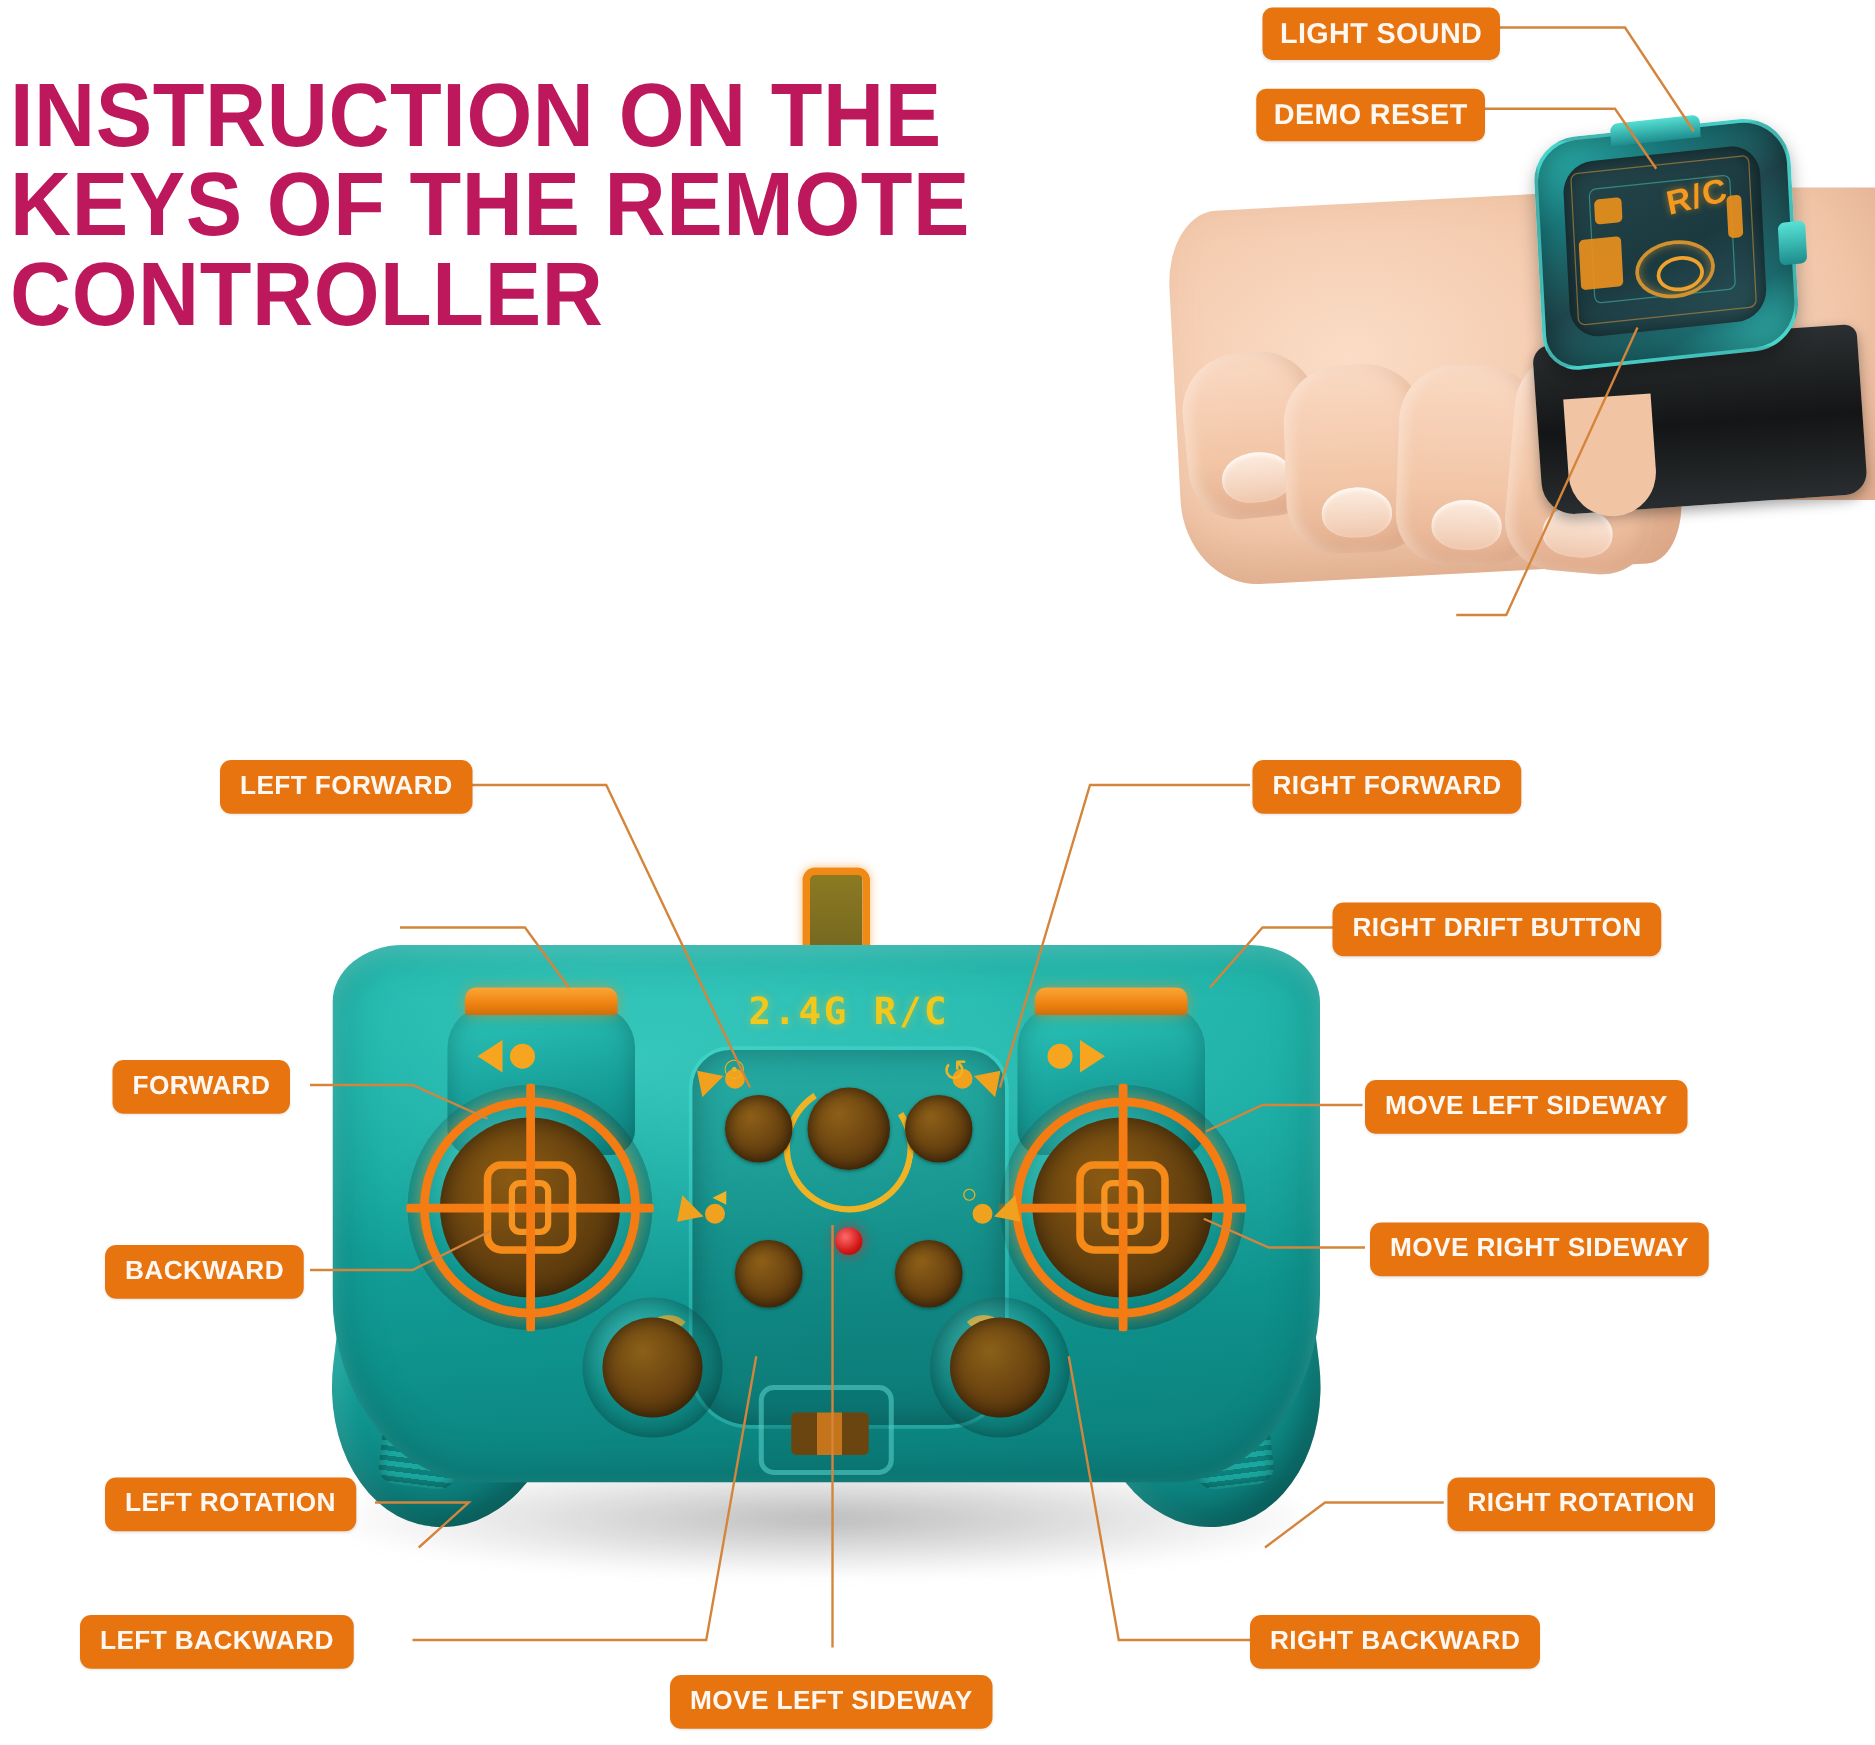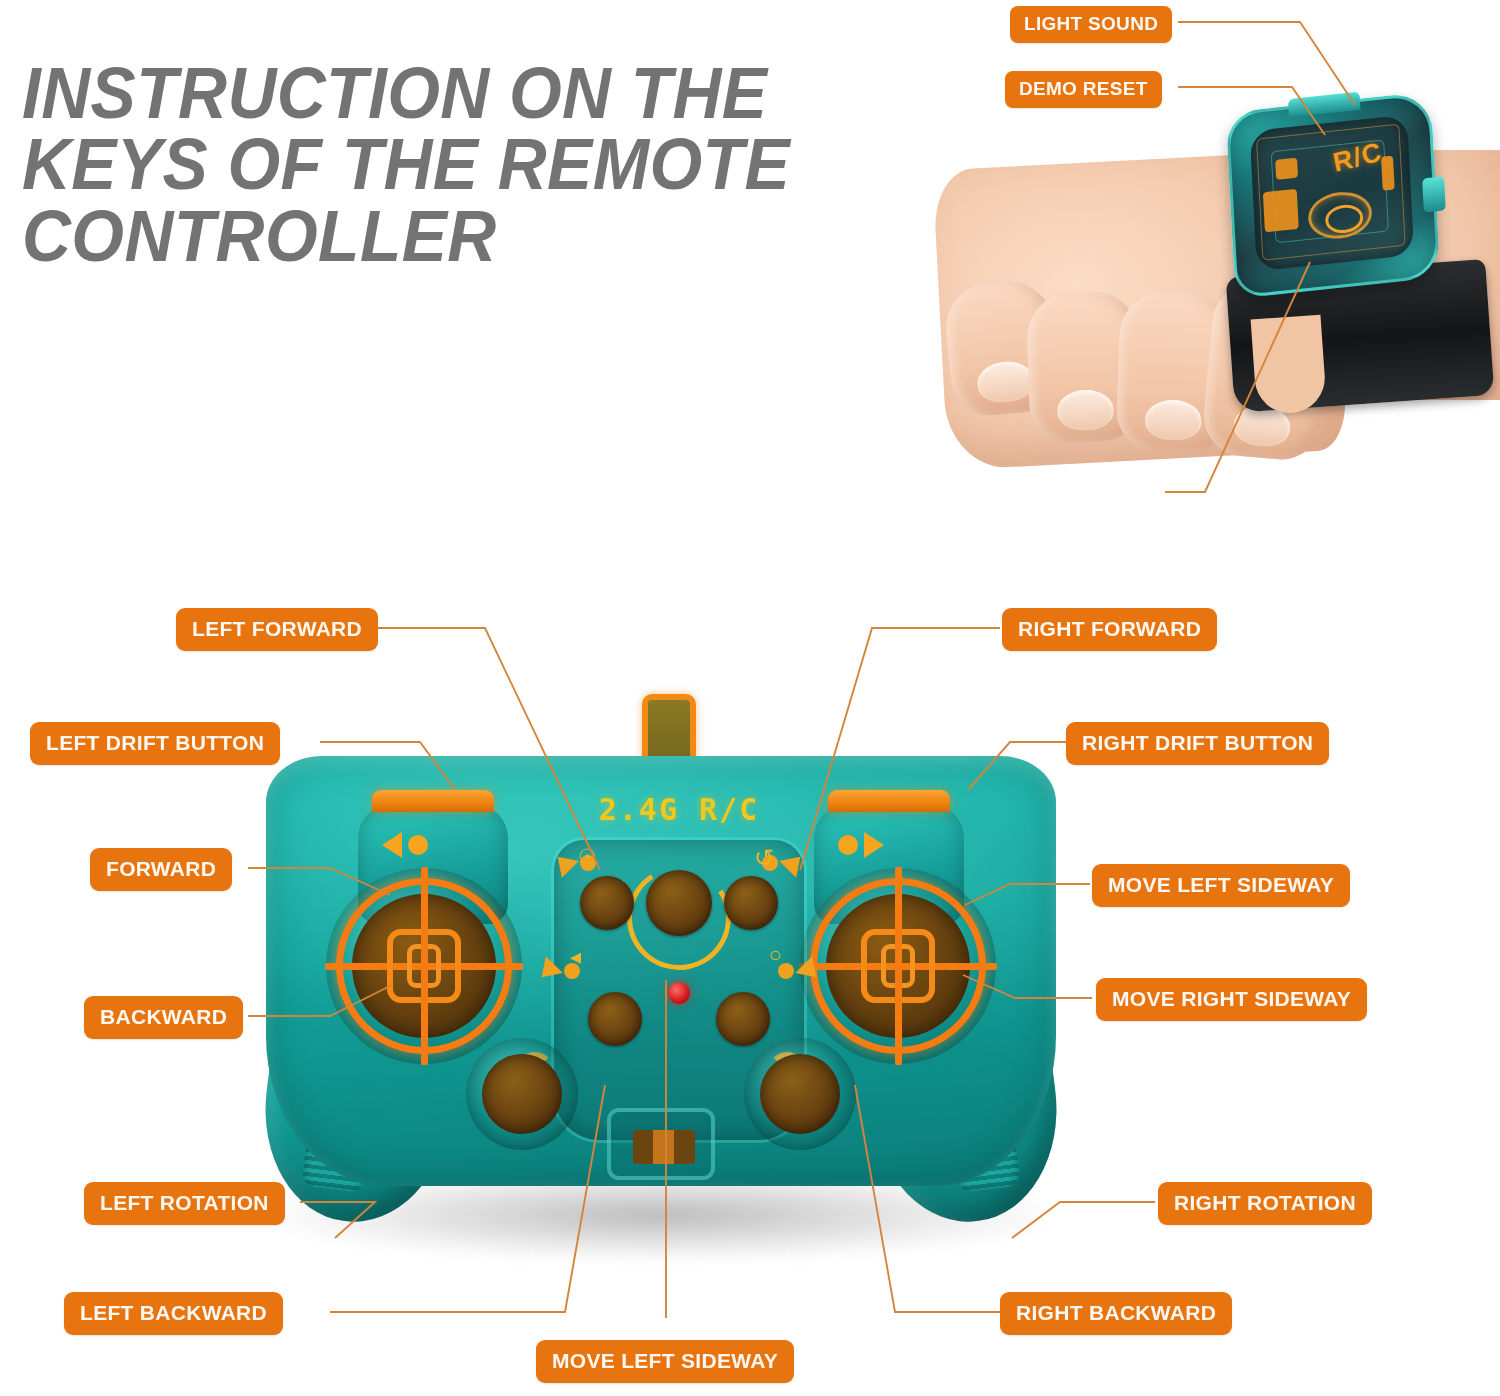--- a/index.html
+++ b/index.html
@@ -6,45 +6,44 @@
   html, body {
     width: 1500px; height: 1396px;
     background: #ffffff;
     font-family: "Liberation Sans", sans-serif;
     overflow: hidden;
   }
   #root { position: relative; width: 1500px; height: 1396px; background:#fff; }
 
   
   .page-title {
-    position: absolute; left: 22px; top: 58px; width: 880px;
-    color: #737373;
+    position: absolute; left: 8px; top: 58px; width: 880px;
+    color: #be185d;
     font-size: 72px; font-weight: 800; line-height: 0.99;
     letter-spacing: 0.5px; text-transform: uppercase;
     font-stretch: condensed;
-    font-style: italic;
   }
   .page-title .ln { display:block; white-space:nowrap; transform: scaleX(0.94); transform-origin: left center;}
 
   
   .pill {
     position: absolute;
     background: #E8740F;
     color: #FFF8F2;
     border-radius: 9px;
     font-size: 21px;
     font-weight: 800;
     letter-spacing: 0.3px;
     white-space: nowrap;
     display: flex; align-items: center; justify-content: center;
     padding: 9px 16px 10px 16px;
     text-transform: uppercase;
     box-shadow: 0 1px 2px rgba(0,0,0,.10);
   }
-  .pill.sm { font-size: 19px; padding: 7px 14px 8px 14px; border-radius: 8px; }
+  .pill.sm { font-size: 23px; padding: 7px 14px 8px 14px; border-radius: 8px; }
 
   
   svg.leaders { position:absolute; left:0; top:0; width:1500px; height:1396px; pointer-events:none; }
   svg.leaders path, svg.leaders line { fill:none; stroke:#C8813A; stroke-width:2.1; }
   svg.leaders .thin { stroke:#D4853B; stroke-width:1.9; }
 
   
   .hand-scene { position:absolute; left:930px; top:30px; width:570px; height:480px; }
 
   .palm {
@@ -475,21 +474,20 @@
     <path class="thin" d="M1000 1312 H895 L855 1085"></path>
 
     <line class="thin" x1="666" y1="1318" x2="666" y2="980"></line>
   </svg>
 
   <div class="pill sm" style="left:1010px; top:6px;">LIGHT SOUND</div>
   <div class="pill sm" style="left:1005px; top:71px;">DEMO RESET</div>
 
   <div class="pill" style="left:152px;  top:608px;margin-left:24px;">LEFT FORWARD</div>
   <div class="pill" style="left:1002px; top:608px;">RIGHT FORWARD</div>
-  <div class="pill" style="left:30px;   top:722px;">LEFT DRIFT BUTTON</div>
   <div class="pill" style="left:1066px; top:722px;">RIGHT DRIFT BUTTON</div>
   <div class="pill" style="left:90px;   top:848px;">FORWARD</div>
   <div class="pill" style="left:1092px; top:864px;">MOVE LEFT SIDEWAY</div>
   <div class="pill" style="left:84px;   top:996px;">BACKWARD</div>
   <div class="pill" style="left:1096px; top:978px;">MOVE RIGHT SIDEWAY</div>
   <div class="pill" style="left:84px;   top:1182px;">LEFT ROTATION</div>
   <div class="pill" style="left:1158px; top:1182px;">RIGHT ROTATION</div>
   <div class="pill" style="left:64px;   top:1292px;">LEFT BACKWARD</div>
   <div class="pill" style="left:1000px; top:1292px;">RIGHT BACKWARD</div>
   <div class="pill" style="left:536px;  top:1340px;">MOVE LEFT SIDEWAY</div>

